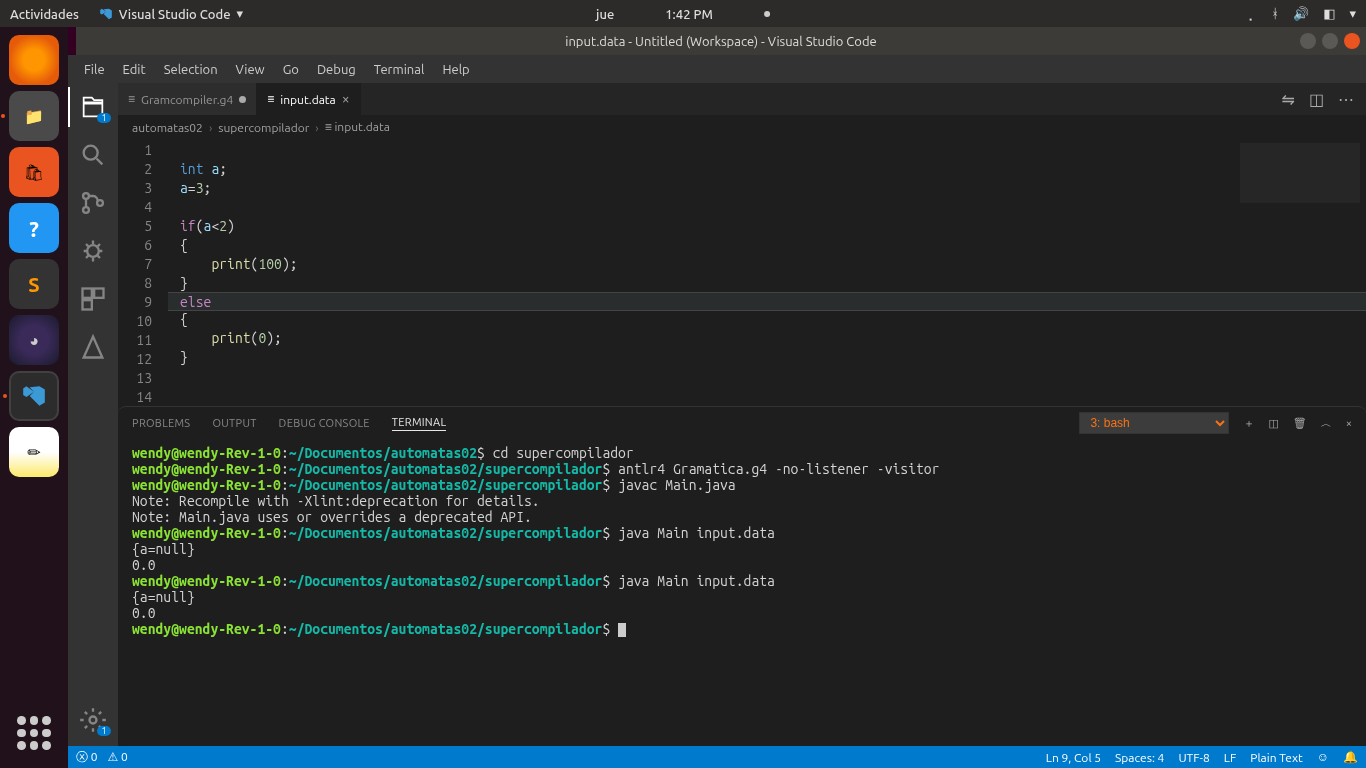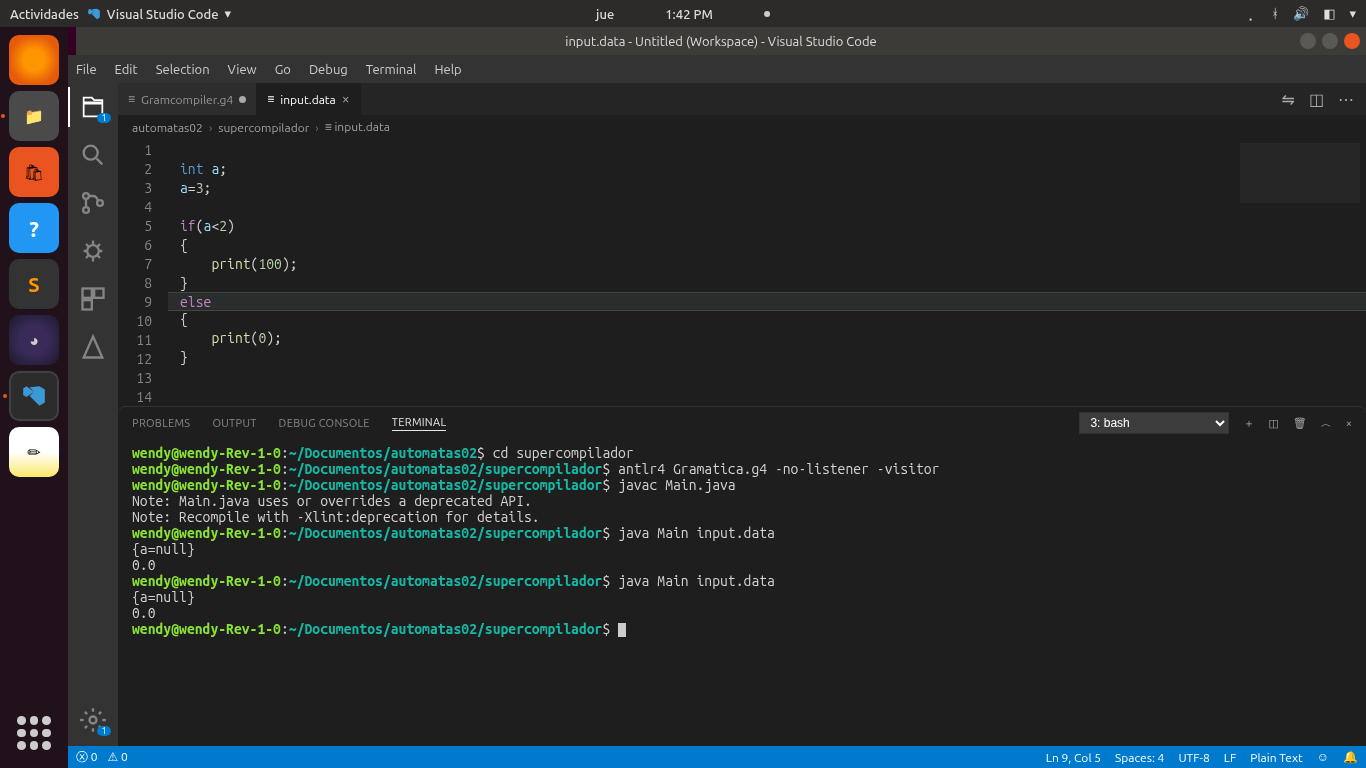--- a/index.html
+++ b/index.html
@@ -1,20 +1,20 @@
 <!DOCTYPE html>
 <html><head>
 <meta charset="utf-8">
 <style>
 * { margin: 0; padding: 0; box-sizing: border-box; }
 body { font-family: Ubuntu, "Segoe UI", sans-serif; background: #330022; width: 1366px; height: 768px; overflow: hidden; position: relative; }
 
 
 .gnome-bar { height: 27px; background: #2c2b2a; color: #ddd; display: flex; align-items: center; padding: 0 10px; font-size: 13px; font-weight: 500; }
-.gnome-bar .left { display: flex; gap: 8px; align-items: center; }
+.gnome-bar .left { display: flex; gap: 20px; align-items: center; }
 .gnome-bar .center { position: absolute; left: 50%; transform: translateX(-50%); display: flex; align-items: center; gap: 24px; }
 .gnome-bar .right { margin-left: auto; display: flex; gap: 14px; align-items: center; }
 .gnome-bar .app-menu { display: flex; align-items: center; gap: 6px; }
 .gnome-bar svg { width: 14px; height: 14px; }
 .dot { width: 6px; height: 6px; border-radius: 50%; background: #ccc; display: inline-block; }
 
 
 .dock { position: absolute; left: 0; top: 27px; bottom: 0; width: 68px; background: rgba(30,20,25,0.85); display: flex; flex-direction: column; align-items: center; padding-top: 8px; gap: 6px; }
 .dock-item { width: 50px; height: 50px; border-radius: 10px; display: flex; align-items: center; justify-content: center; position: relative; }
 .dock-item.firefox { background: radial-gradient(circle, #ff9500 30%, #e55b0a 70%); }
@@ -29,21 +29,21 @@
 .dock-apps { margin-top: auto; margin-bottom: 10px; width: 50px; height: 50px; display: grid; grid-template-columns: repeat(3,1fr); grid-template-rows: repeat(3,1fr); gap: 4px; padding: 8px; }
 .dock-apps span { background: #ccc; border-radius: 50%; }
 
 
 .window-title { position: absolute; left: 68px; right: 0; top: 27px; height: 28px; background: #3c3b37; color: #ddd; display: flex; align-items: center; justify-content: center; font-size: 13px; margin-left: 8px; }
 .window-controls { position: absolute; right: 6px; display: flex; gap: 6px; }
 .window-controls span { width: 16px; height: 16px; border-radius: 50%; background: #5a5955; display: inline-block; }
 .window-controls span.close { background: #e95420; }
 
 
-.menu-bar { position: absolute; left: 68px; right: 0; top: 55px; height: 28px; background: #333333; color: #ccc; display: flex; align-items: center; padding: 0 0; font-size: 13px; gap: 2px; }
+.menu-bar { position: absolute; left: 68px; right: 0; top: 55px; height: 28px; background: #333333; color: #ccc; display: flex; align-items: center; padding: 0 8px; font-size: 13px; gap: 2px; }
 .menu-bar span { padding: 4px 8px; cursor: pointer; }
 
 
 .activity-bar { position: absolute; left: 68px; top: 83px; bottom: 22px; width: 50px; background: #333333; display: flex; flex-direction: column; align-items: center; padding-top: 10px; gap: 20px; }
 .activity-bar .ab-item { width: 28px; height: 28px; color: #858585; position: relative; cursor: pointer; }
 .activity-bar .ab-item.active { color: #fff; }
 .activity-bar .ab-item.active::before { content: ''; position: absolute; left: -11px; top: -6px; bottom: -6px; width: 2px; background: #fff; }
 .activity-bar .badge { position: absolute; bottom: -2px; right: -4px; background: #007acc; color: #fff; font-size: 9px; border-radius: 8px; padding: 0 4px; min-width: 14px; text-align: center; }
 .activity-bar .bottom { margin-top: auto; margin-bottom: 12px; }
 
@@ -74,21 +74,21 @@
 .fn { color: #dcdcaa; }
 .num { color: #b5cea8; }
 .minimap { position: absolute; right: 6px; top: 4px; width: 120px; height: 60px; background: rgba(60,60,60,0.3); }
 
 
 .panel { height: 340px; background: #1e1e1e; border-top: 1px solid #333; display: flex; flex-direction: column; border-radius: 8px; }
 .panel-tabs { height: 32px; display: flex; align-items: center; padding: 0 14px; gap: 22px; font-size: 11px; color: #888; }
 .panel-tabs .ptab { cursor: pointer; letter-spacing: 0.3px; }
 .panel-tabs .ptab.active { color: #e7e7e7; border-bottom: 1px solid #e7e7e7; padding-bottom: 2px; }
 .panel-tabs-right { margin-left: auto; display: flex; align-items: center; gap: 14px; color: #aaa; }
-.panel-tabs-right select { background: #3c3c3c; color: #ffffff; border: 1px solid #333; font-size: 12px; padding: 2px 6px; width: 150px; }
+.panel-tabs-right select { background: #3c3c3c; color: #f97316; border: 1px solid #333; font-size: 12px; padding: 2px 6px; width: 150px; }
 .terminal { flex: 1; padding: 6px 14px; font-family: "Ubuntu Mono", Consolas, monospace; font-size: 14px; line-height: 16px; color: #d4d4d4; overflow: hidden; }
 .tgrn { color: #8ae234; font-weight: bold; }
 .tblu { color: #14b8a6; font-weight: bold; }
 .cursor { display: inline-block; width: 8px; height: 14px; background: #ccc; vertical-align: middle; }
 
 
 .status-bar { position: absolute; left: 68px; right: 0; bottom: 0; height: 22px; background: #007acc; color: #fff; display: flex; align-items: center; font-size: 12px; padding: 0 8px; }
 .status-bar .sleft { display: flex; gap: 10px; align-items: center; }
 .status-bar .sright { margin-left: auto; display: flex; gap: 14px; align-items: center; }
 </style>
@@ -294,22 +294,22 @@
           <span>◫</span>
           <span>🗑</span>
           <span>︿</span>
           <span>×</span>
         </div>
       </div>
     <div class="terminal" id="terminal">
         <div><span class="tgrn">wendy@wendy-Rev-1-0</span>:<span class="tblu">~/Documentos/automatas02</span>$ cd supercompilador</div>
         <div><span class="tgrn">wendy@wendy-Rev-1-0</span>:<span class="tblu">~/Documentos/automatas02/supercompilador</span>$ antlr4 Gramatica.g4 -no-listener -visitor</div>
         <div><span class="tgrn">wendy@wendy-Rev-1-0</span>:<span class="tblu">~/Documentos/automatas02/supercompilador</span>$ javac Main.java</div>
+        <div>Note: Recompile with -Xlint:deprecation for details.</div>
         <div>Note: Main.java uses or overrides a deprecated API.</div>
-        <div>Note: Recompile with -Xlint:deprecation for details.</div>
         <div><span class="tgrn">wendy@wendy-Rev-1-0</span>:<span class="tblu">~/Documentos/automatas02/supercompilador</span>$ java Main input.data</div>
         <div>{a=null}</div>
         <div>0.0</div>
         <div><span class="tgrn">wendy@wendy-Rev-1-0</span>:<span class="tblu">~/Documentos/automatas02/supercompilador</span>$ java Main input.data</div>
         <div>{a=null}</div>
         <div>0.0</div>
         <div><span class="tgrn">wendy@wendy-Rev-1-0</span>:<span class="tblu">~/Documentos/automatas02/supercompilador</span>$ <span class="cursor"></span></div>
       </div>
   </div>
 </div>

